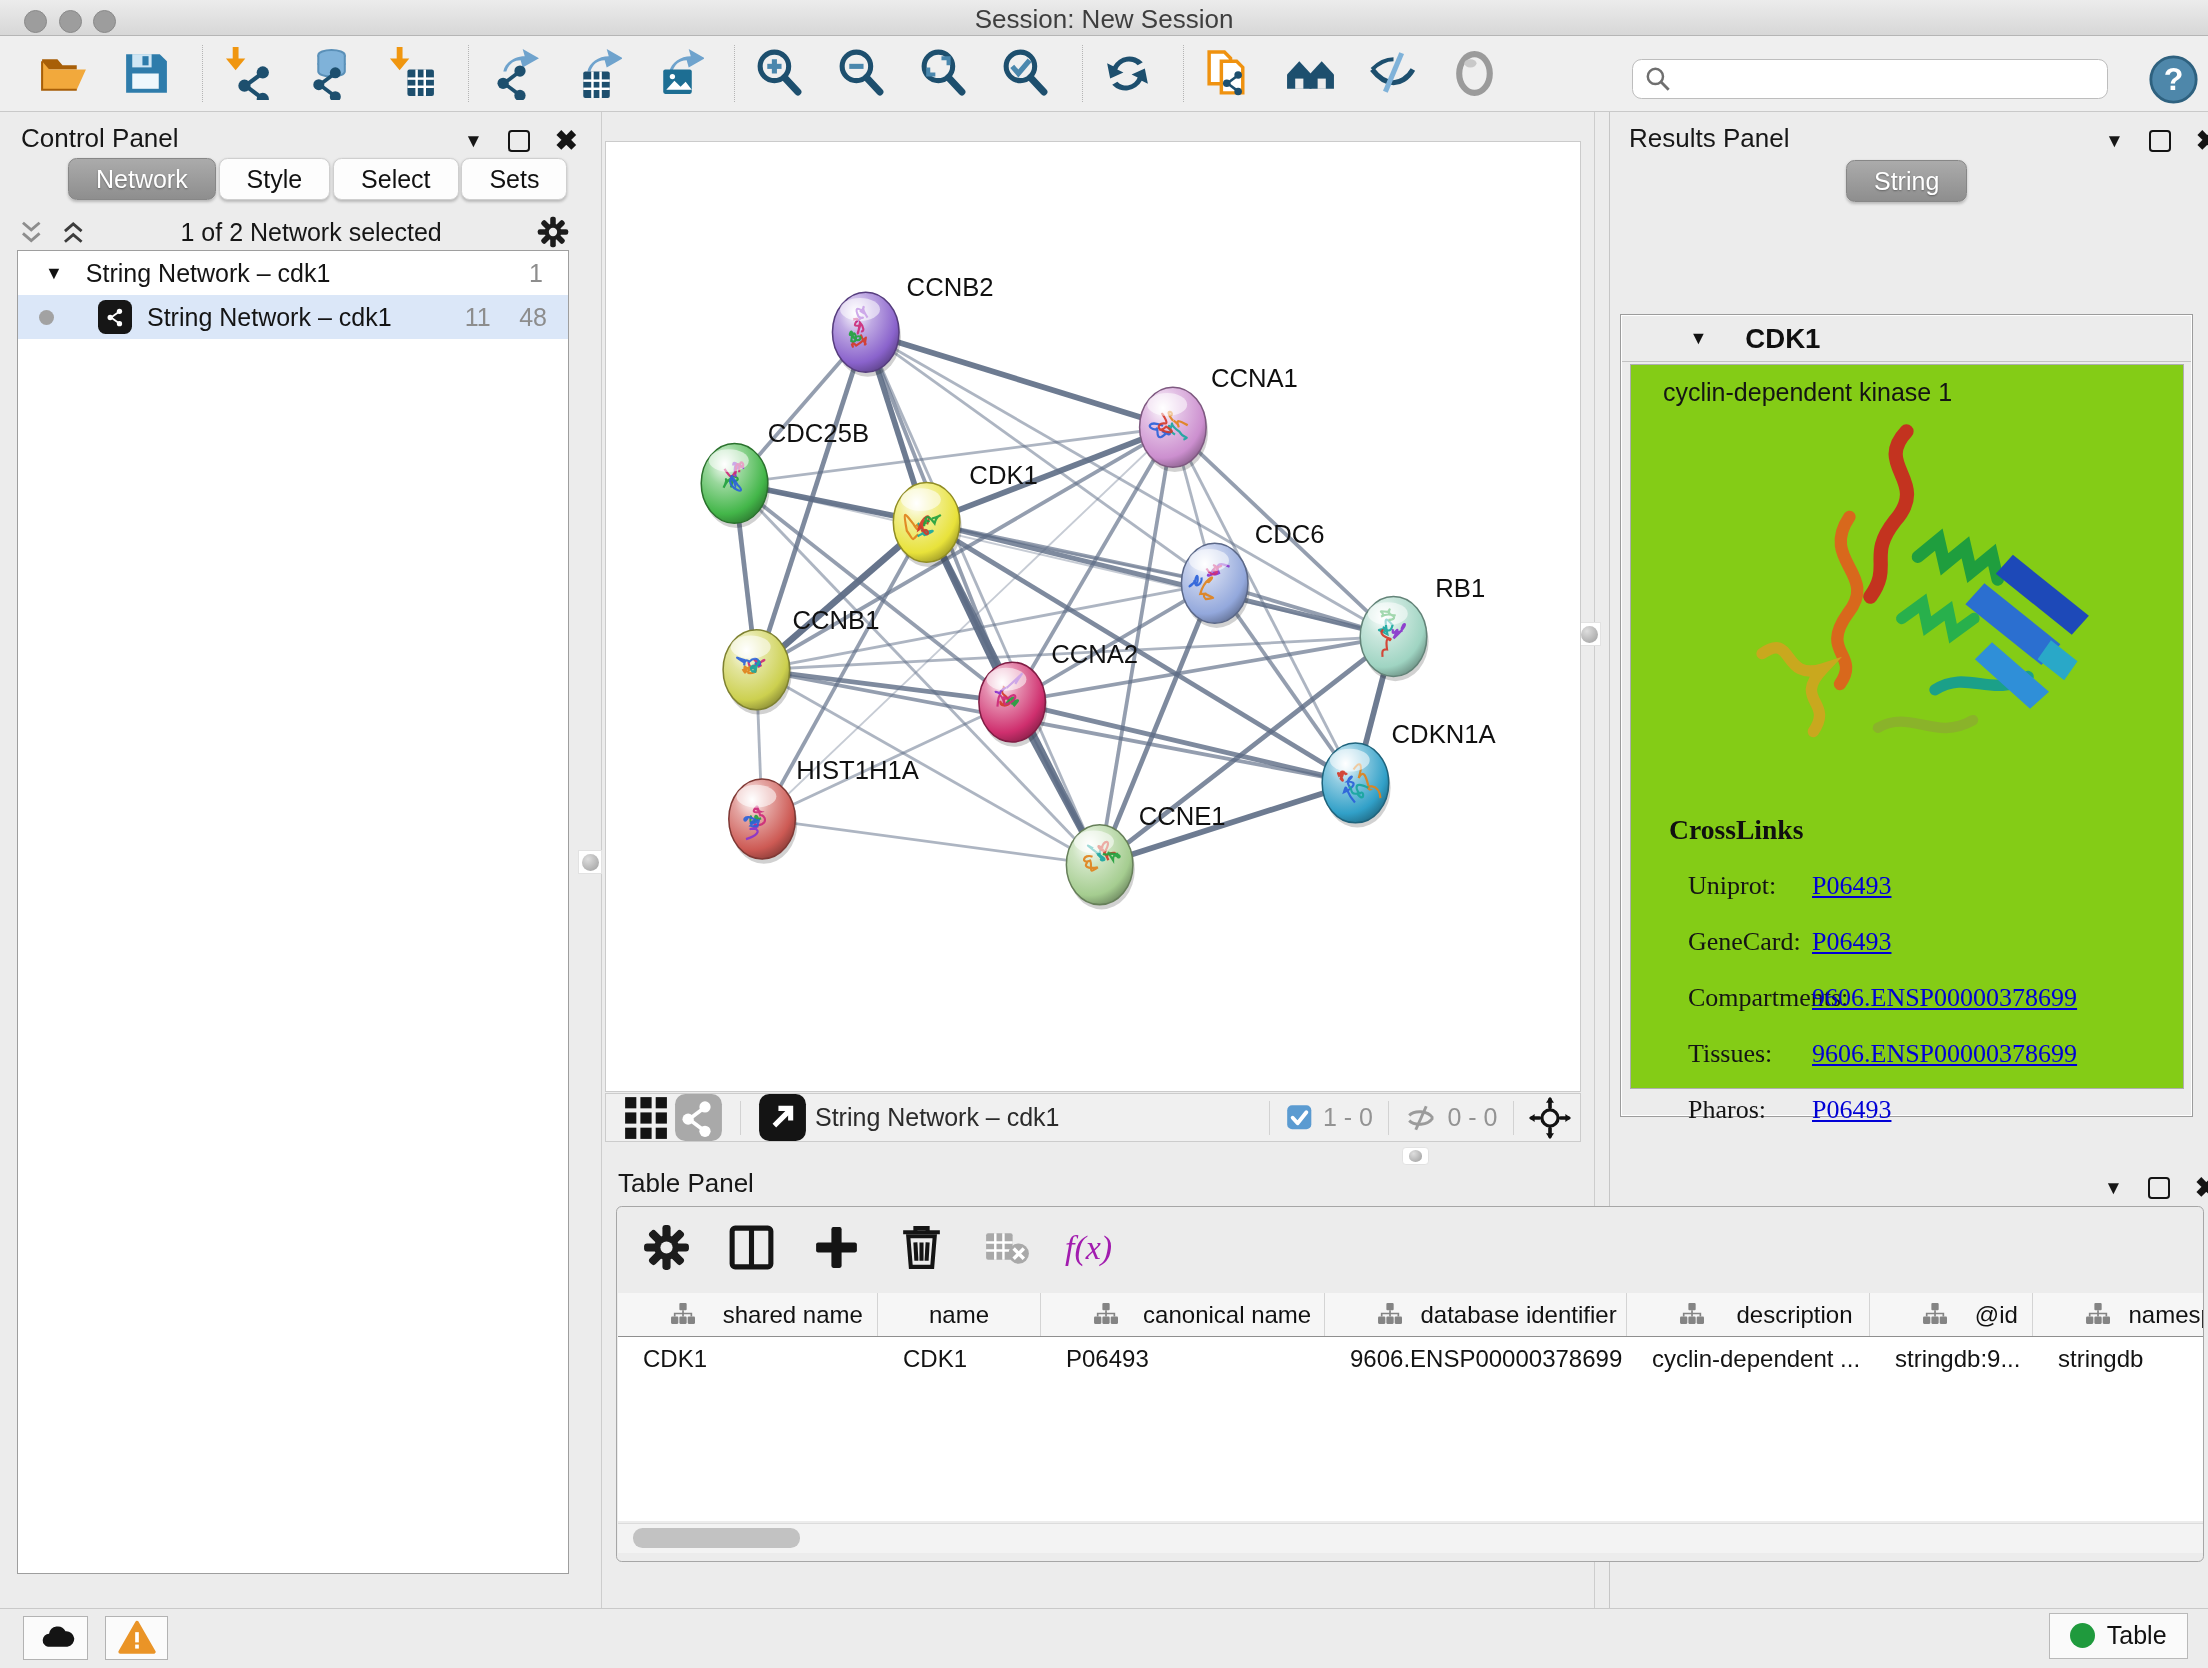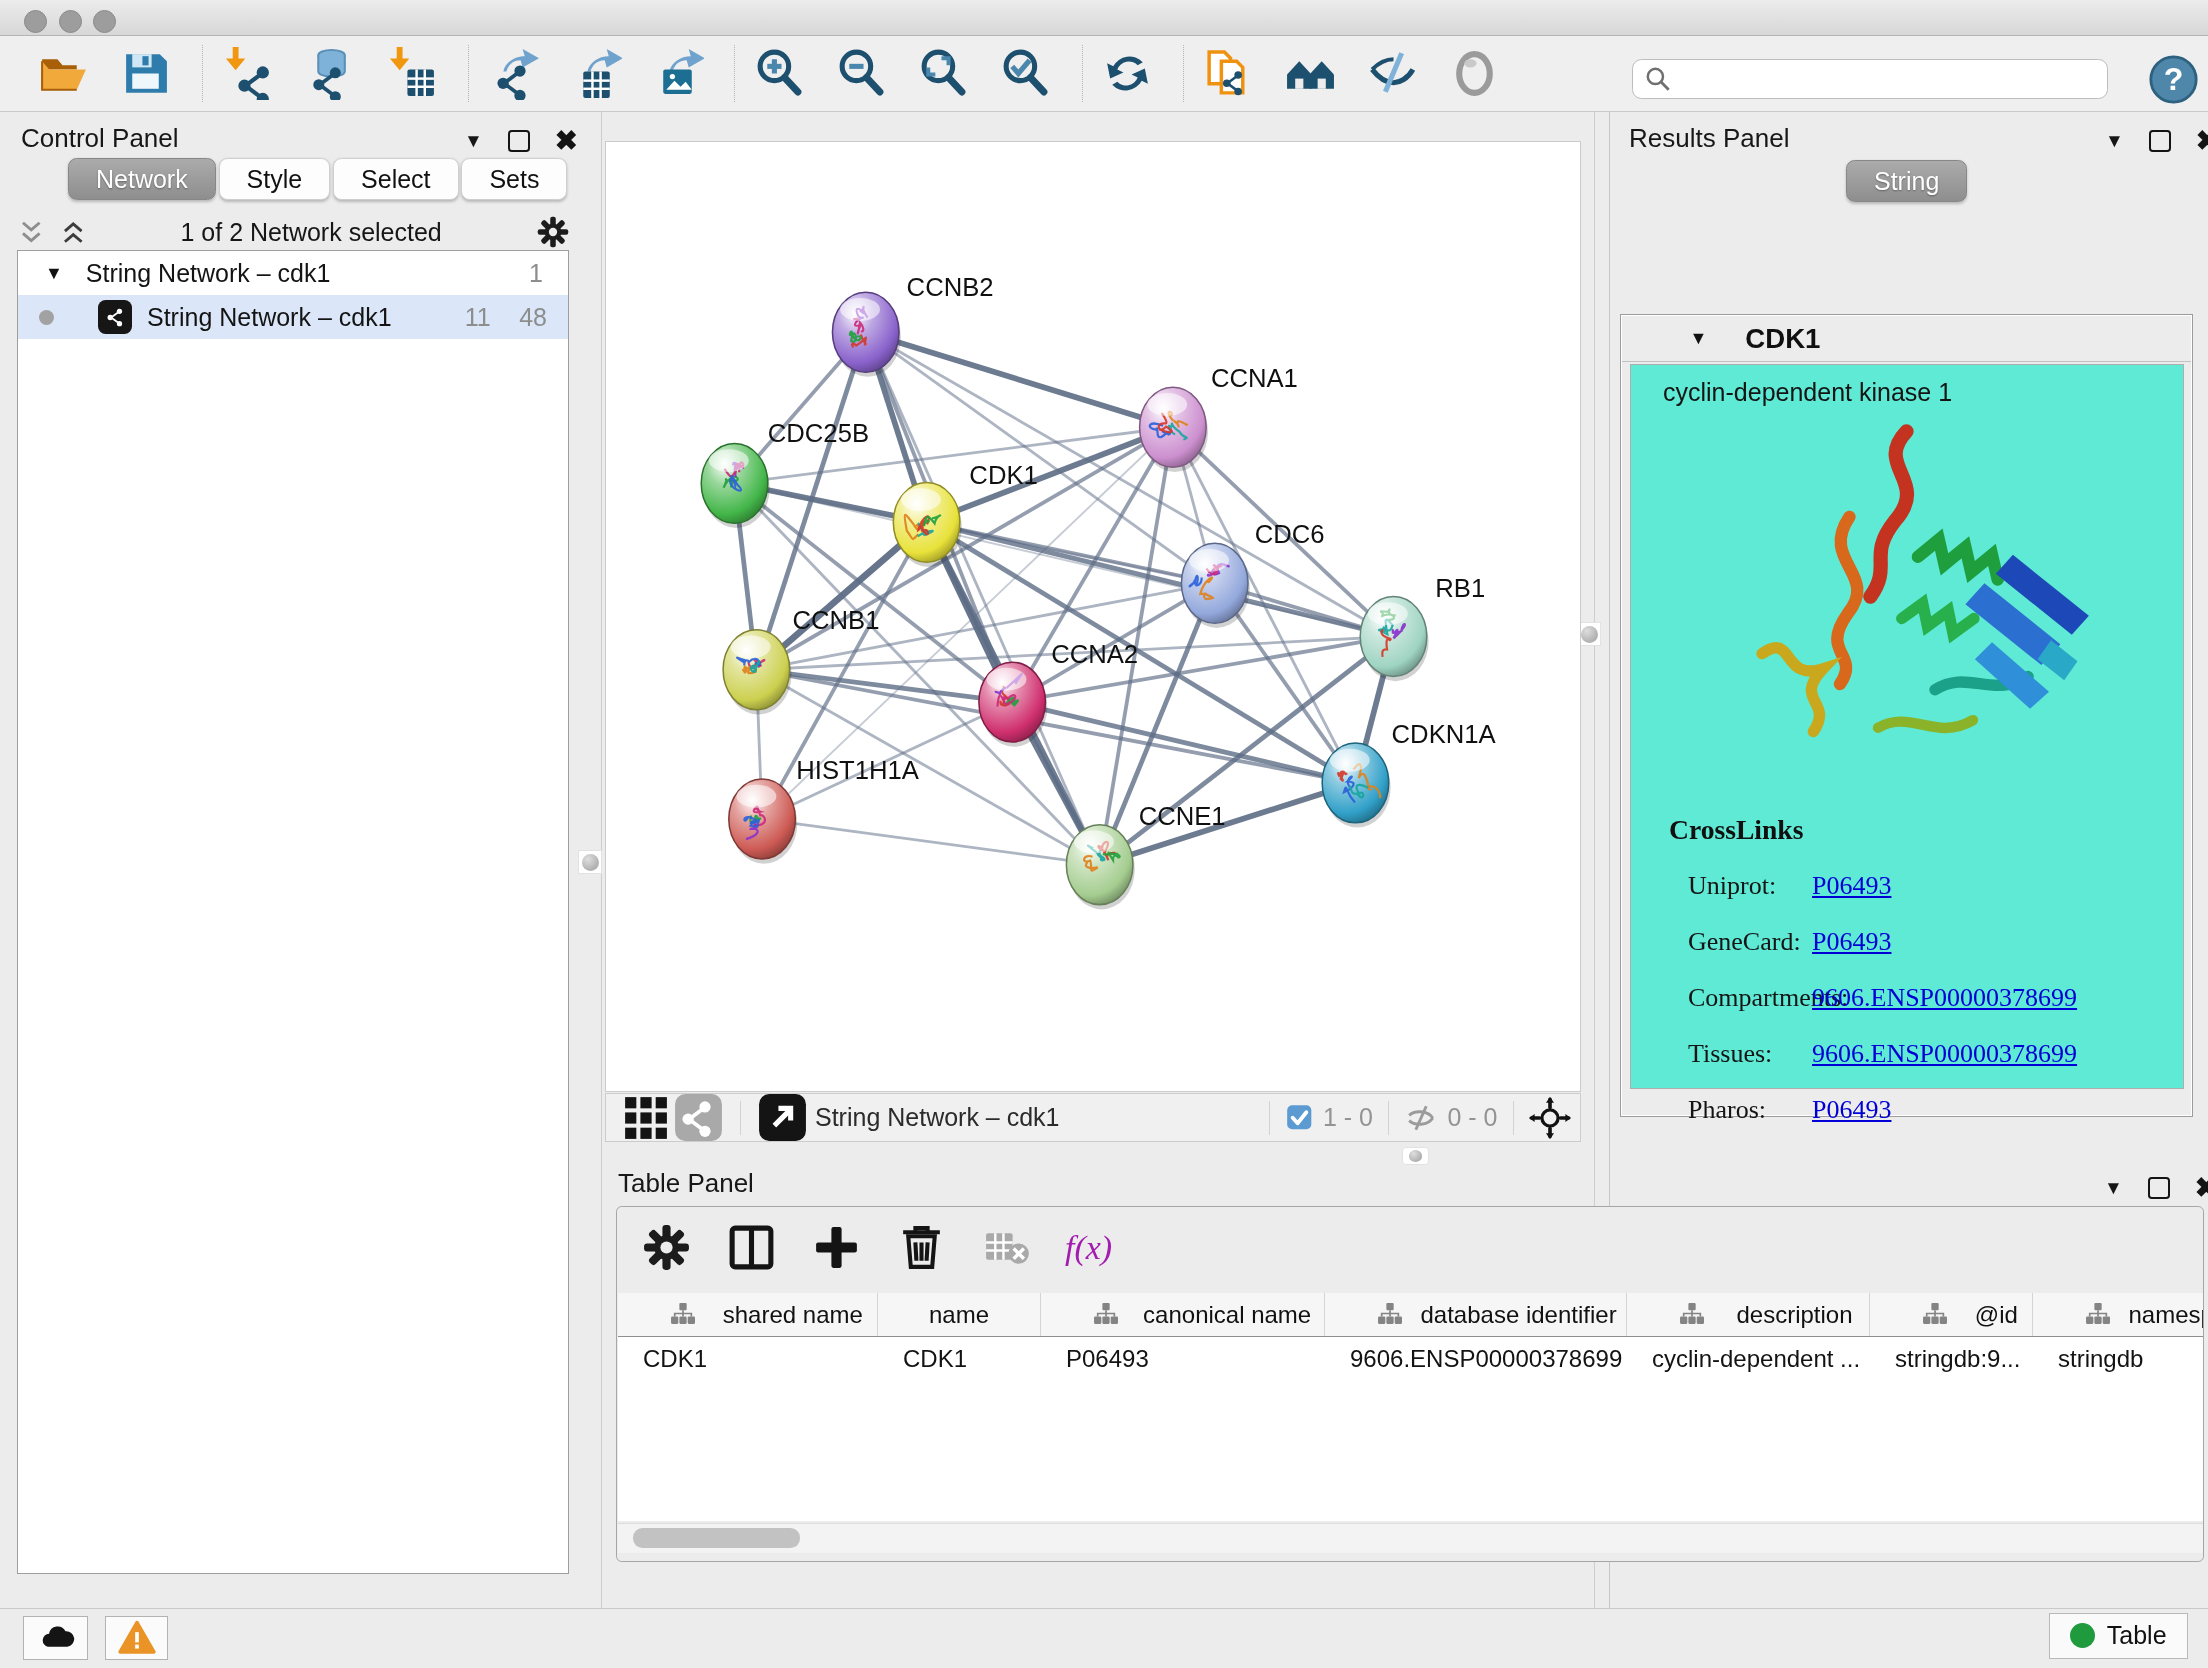--- a/index.html
+++ b/index.html
@@ -61,21 +61,21 @@
   
   .results-panel{position:absolute;left:1609px;top:112px;width:599px;height:1496px;border-left:1px solid #c6c6c6;}
   .rp-title{position:absolute;left:19px;top:11.4px;}
   .string-tab{position:absolute;left:236px;top:48px;z-index:3;}
   .rp-btnbox{position:absolute;left:9.5px;top:101px;width:573px;height:93px;background:#eeeeee;border:1px solid #b9b9b9;box-sizing:border-box;}
   .rp-btn{position:absolute;height:46px;background:#fdfdfd;border:1px solid #c6c6c6;border-radius:8.6px;box-shadow:0 1.9px 2.9px rgba(0,0,0,.22);font-size:25px;display:flex;align-items:center;justify-content:center;color:#111;}
   .rp-mainbox{position:absolute;left:9.5px;top:202px;width:573px;height:803px;background:#ececec;border:1px solid #9c9c9c;box-shadow:inset 0 0 0 1px #fff;box-sizing:border-box;}
   .rp-entry-head{position:absolute;left:1px;top:1.9px;width:569px;height:44px;display:flex;align-items:center;border-bottom:1px solid #c2c2c2;}
   .rp-entry-head .tree-arrow{margin:0 38px 0 68px;}
   .rp-entry-name{font-size:27.6px;font-weight:bold;color:#101010;}
-  .rp-inner{position:absolute;left:9.5px;top:49px;width:554px;height:725px;background:#5eead4;border:1px solid #aeaeae;box-sizing:border-box;}
+  .rp-inner{position:absolute;left:9.5px;top:49px;width:554px;height:725px;background:#84cc16;border:1px solid #aeaeae;box-sizing:border-box;}
   .rp-desc{position:absolute;left:32px;top:13.3px;font-size:25px;color:#141414;}
   .xl-title{position:absolute;left:38px;top:449px;font-family:"Liberation Serif",serif;font-size:27.6px;font-weight:bold;color:#101010;}
   .xl-rows{position:absolute;left:57px;top:487px;width:476px;}
   .xl-row{height:44px;display:flex;align-items:center;font-family:"Liberation Serif",serif;font-size:26px;color:#141414;margin-top:12px;}
   .xl-row .lbl{width:124px;flex:0 0 124px;}
   .xl-row a{color:#0000d6;text-decoration:underline;margin-left:0;}
   .protein{position:absolute;left:76px;top:49px;}
 
   
   .tp-title{position:absolute;left:618px;top:1168px;}
@@ -103,20 +103,21 @@
 </style>
 </head>
 <body>
 
 <div class="window">
 
   <div class="titlebar">
     <div class="tl" style="left:24px"></div>
     <div class="tl" style="left:59px"></div>
     <div class="tl" style="left:93px"></div>
+    <div class="win-title">Session: New Session</div>
   </div>
 
   <div class="toolbar" id="main-toolbar">
       <span class="tb-btn">
         <svg width="53" height="53" viewBox="0 0 52 52">
           <path d="M5 12h15l5 6h14v4H5z" fill="#a85f08"></path>
           <path d="M12 22h36l-9 20H5V14l7 8z" fill="#f2a93c"></path>
           <path d="M5 14v28h34" fill="none" stroke="#a85f08" stroke-width="2"></path>
         </svg>
       </span>

